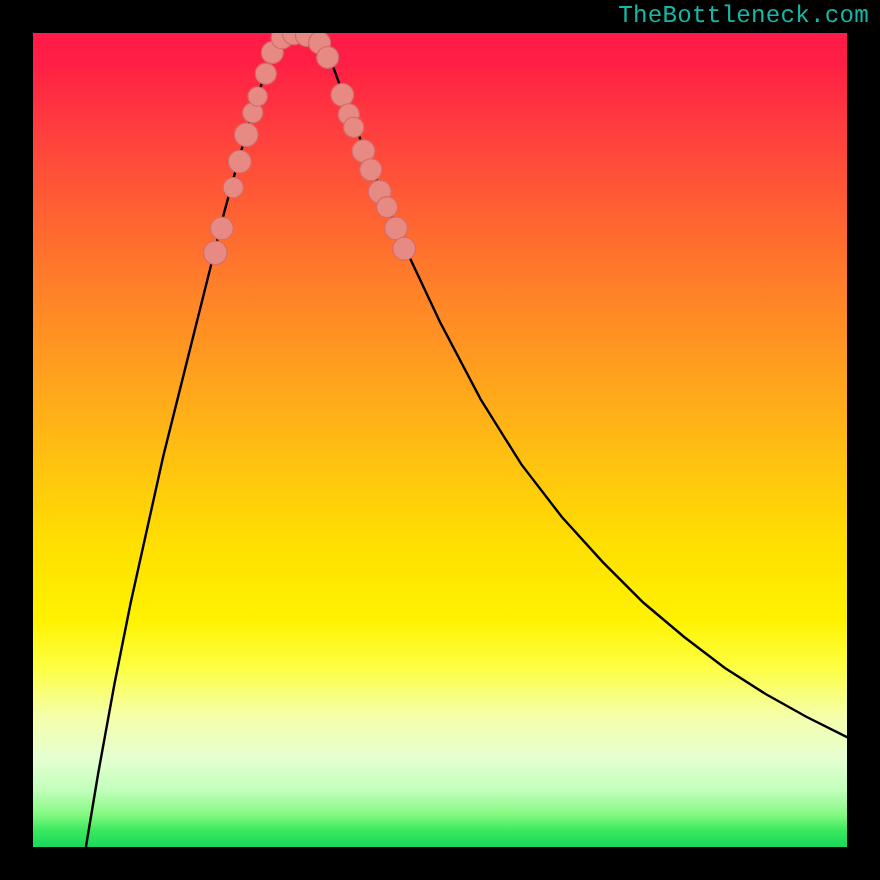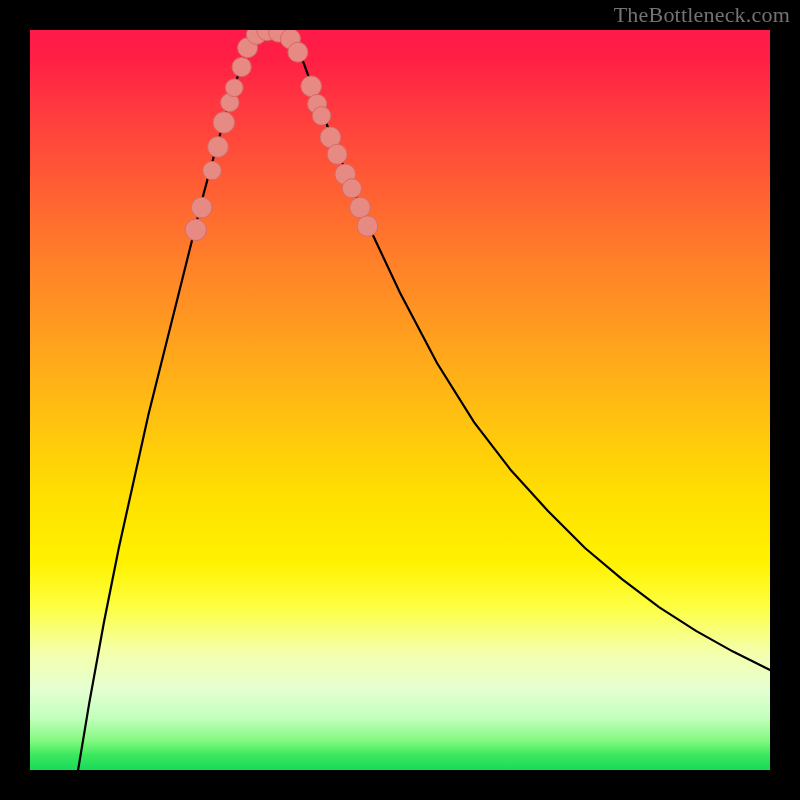--- a/index.html
+++ b/index.html
@@ -44,23 +44,23 @@
   .svg-lines {
     position: absolute;
     top: 0; left: 0;
     width: 740px;
     height: 740px;
   }
   .attribution {
     position: absolute;
     top: 2px;
     right: 10px;
-    font-family: Liberation Serif, serif;
+    font-family: Liberation Mono, monospace;
     font-size: 22px;
-    color: #737373;
+    color: #14b8a6;
     font-weight: 500;
     letter-spacing: 0.2px;
   }
 </style>
 </head>
 <body>
 
 <div class="frame">
   <div class="plot-area">
     <div class="gradient-bg"></div>

